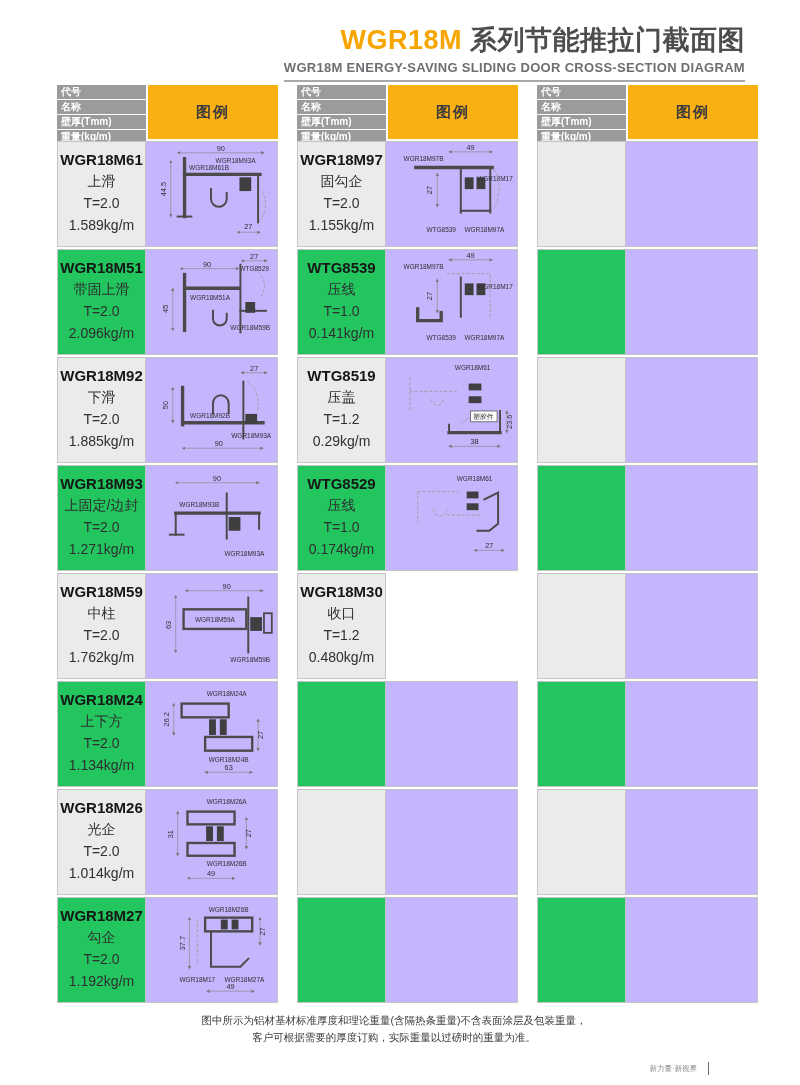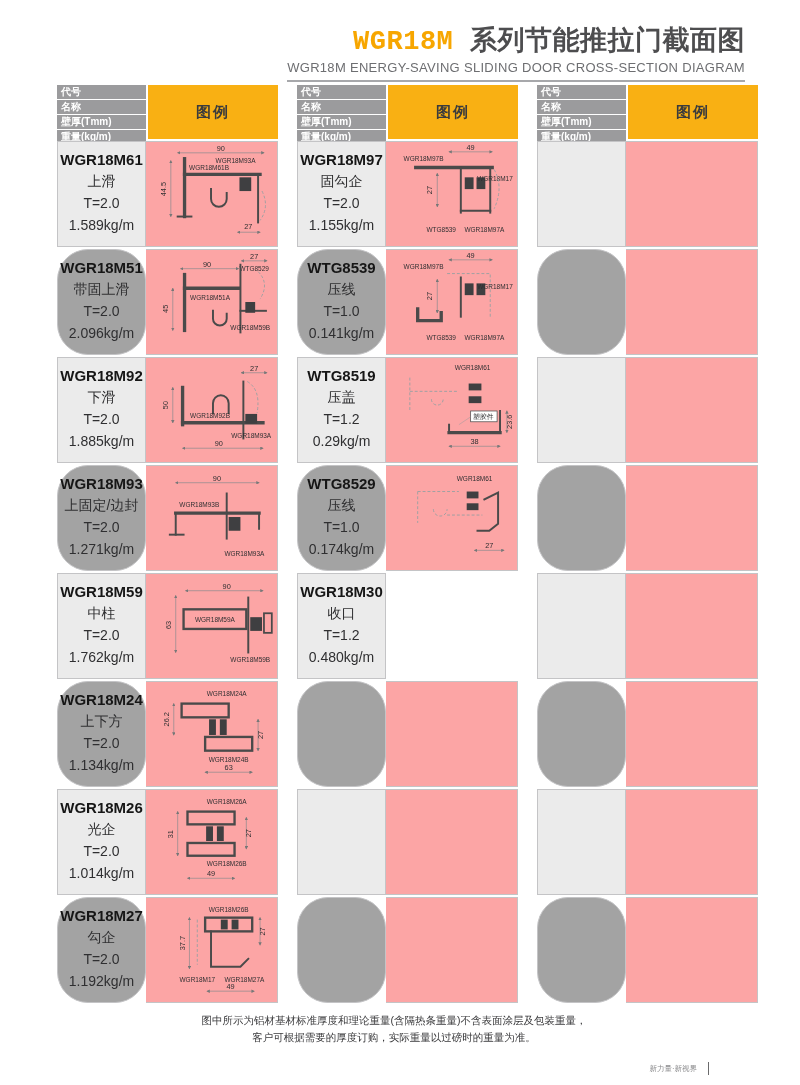--- a/index.html
+++ b/index.html
@@ -3,24 +3,24 @@
 <meta charset="utf-8">
 <style>
   html,body { margin:0; padding:0; }
   body {
     width:800px; height:1085px; position:relative; background:#fff;
     font-family:"Liberation Sans","DejaVu Sans",sans-serif; color:#3f3f41;
     overflow:hidden;
   }
   
   .hdr-block { position:absolute; top:22px; right:55px; text-align:right; }
-  .page-title { font-size:27px; font-weight:bold; color:#4d4d4f; letter-spacing:0.5px;font-family:Liberation Mono, monospace; }
+  .page-title { font-size:27px; font-weight:bold; color:#4d4d4f; letter-spacing:0.5px; }
   .page-title .accent { color:#f7a600; }
   .page-subtitle {
-    font-size:13px; font-weight:normal; color:#6d6e71; letter-spacing:0.3px;
+    font-size:13px; font-weight:bold; color:#6d6e71; letter-spacing:0.3px;
     margin-top:2px; padding-bottom:5px; border-bottom:2px solid #a7a8ab;
   }
   
   .table-wrap { position:absolute; top:85px; left:57px; display:flex; gap:19px; }
   .colgroup { width:221px; display:flex; flex-direction:column; }
   .grp-hdr { display:flex; gap:2px; height:54px; margin-bottom:2px; }
   .hdr-left { width:89px; display:flex; flex-direction:column; gap:1px; }
   .hdr-left .hcell {
     flex:1; background:#9b9b9d; color:#fff; font-size:10px; font-weight:bold;
     display:flex; align-items:center; padding-left:4px;
@@ -29,24 +29,24 @@
     flex:1; background:#f9b013; color:#3b3b3d; font-weight:bold; font-size:15px;
     display:flex; align-items:center; justify-content:center; letter-spacing:2px;font-family:Liberation Serif, serif;
   }
   .row { display:flex; height:106px; margin-bottom:2px; }
   .cell-label {
     width:89px; box-sizing:border-box; border:1px solid #c4c4c6;
     display:flex; flex-direction:column; align-items:center; justify-content:center;
     text-align:center;
   }
   .cell-label.gray { background:#ebebeb; }
-  .cell-label.cream { background:#a3a3a3;border-radius:31px; }
+  .cell-label.cream { background:#22c55e; }
   .cell-diagram {
     flex:1; box-sizing:border-box; border:1px solid #c4c4c6; border-left:none;
-    background:#fca5a5; display:flex; align-items:center; justify-content:center;
+    background:#c4b5fd; display:flex; align-items:center; justify-content:center;
   }
   .p-code { font-size:15px; font-weight:bold; color:#161616; margin-bottom:3px; }
   .p-name, .p-thk, .p-wgt { font-size:14px; color:#2f2f31; line-height:1.55; }
   
   svg text { font-family:"Liberation Sans","DejaVu Sans",sans-serif; fill:#2f2f31; }
   .dm  { font-size:7.5px; text-anchor:middle; }
   .lb  { font-size:6.6px; text-anchor:middle; }
   .lbe { font-size:6.6px; text-anchor:end; }
   .lb7 { font-size:7px;  text-anchor:middle; }
   .pf  { stroke:#4a4a4a; stroke-width:3.4; fill:none; stroke-linecap:square; }

